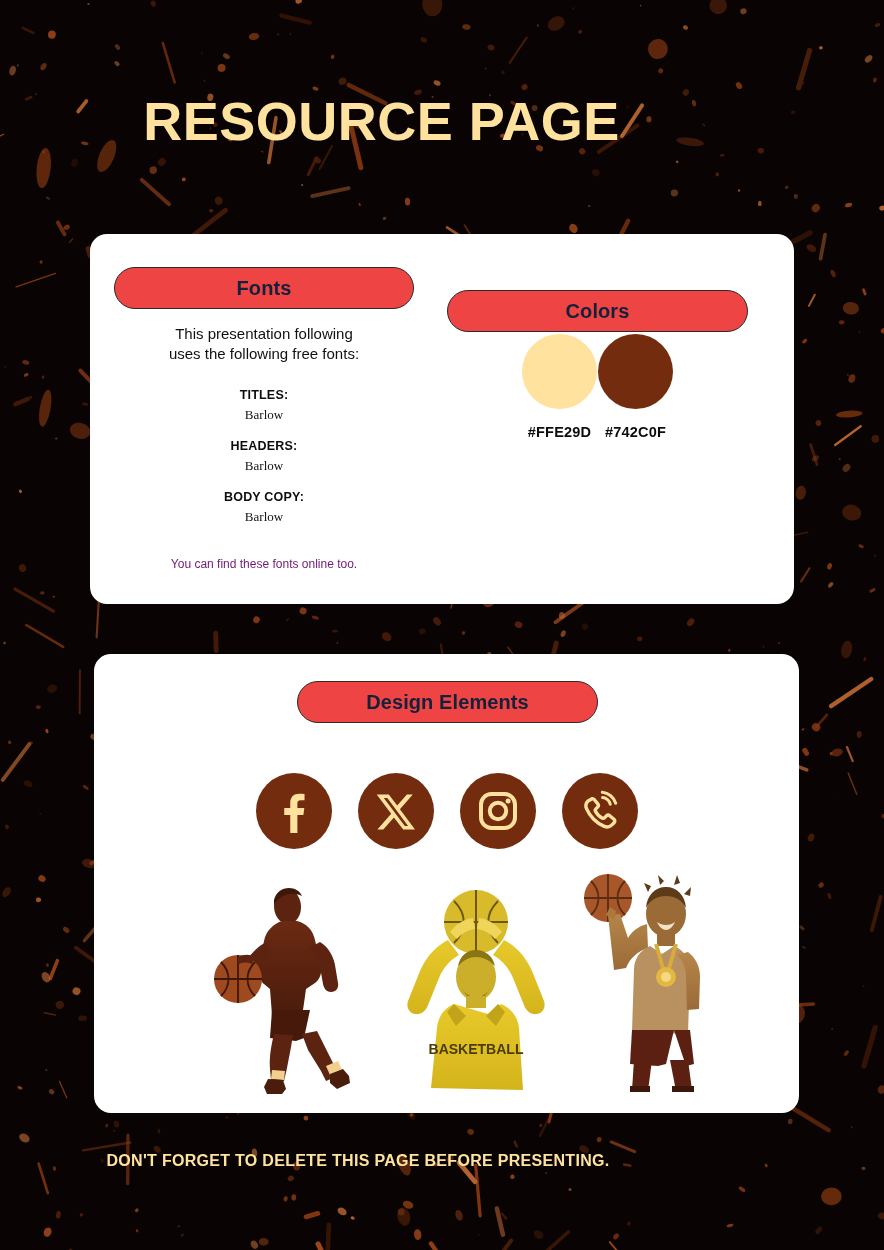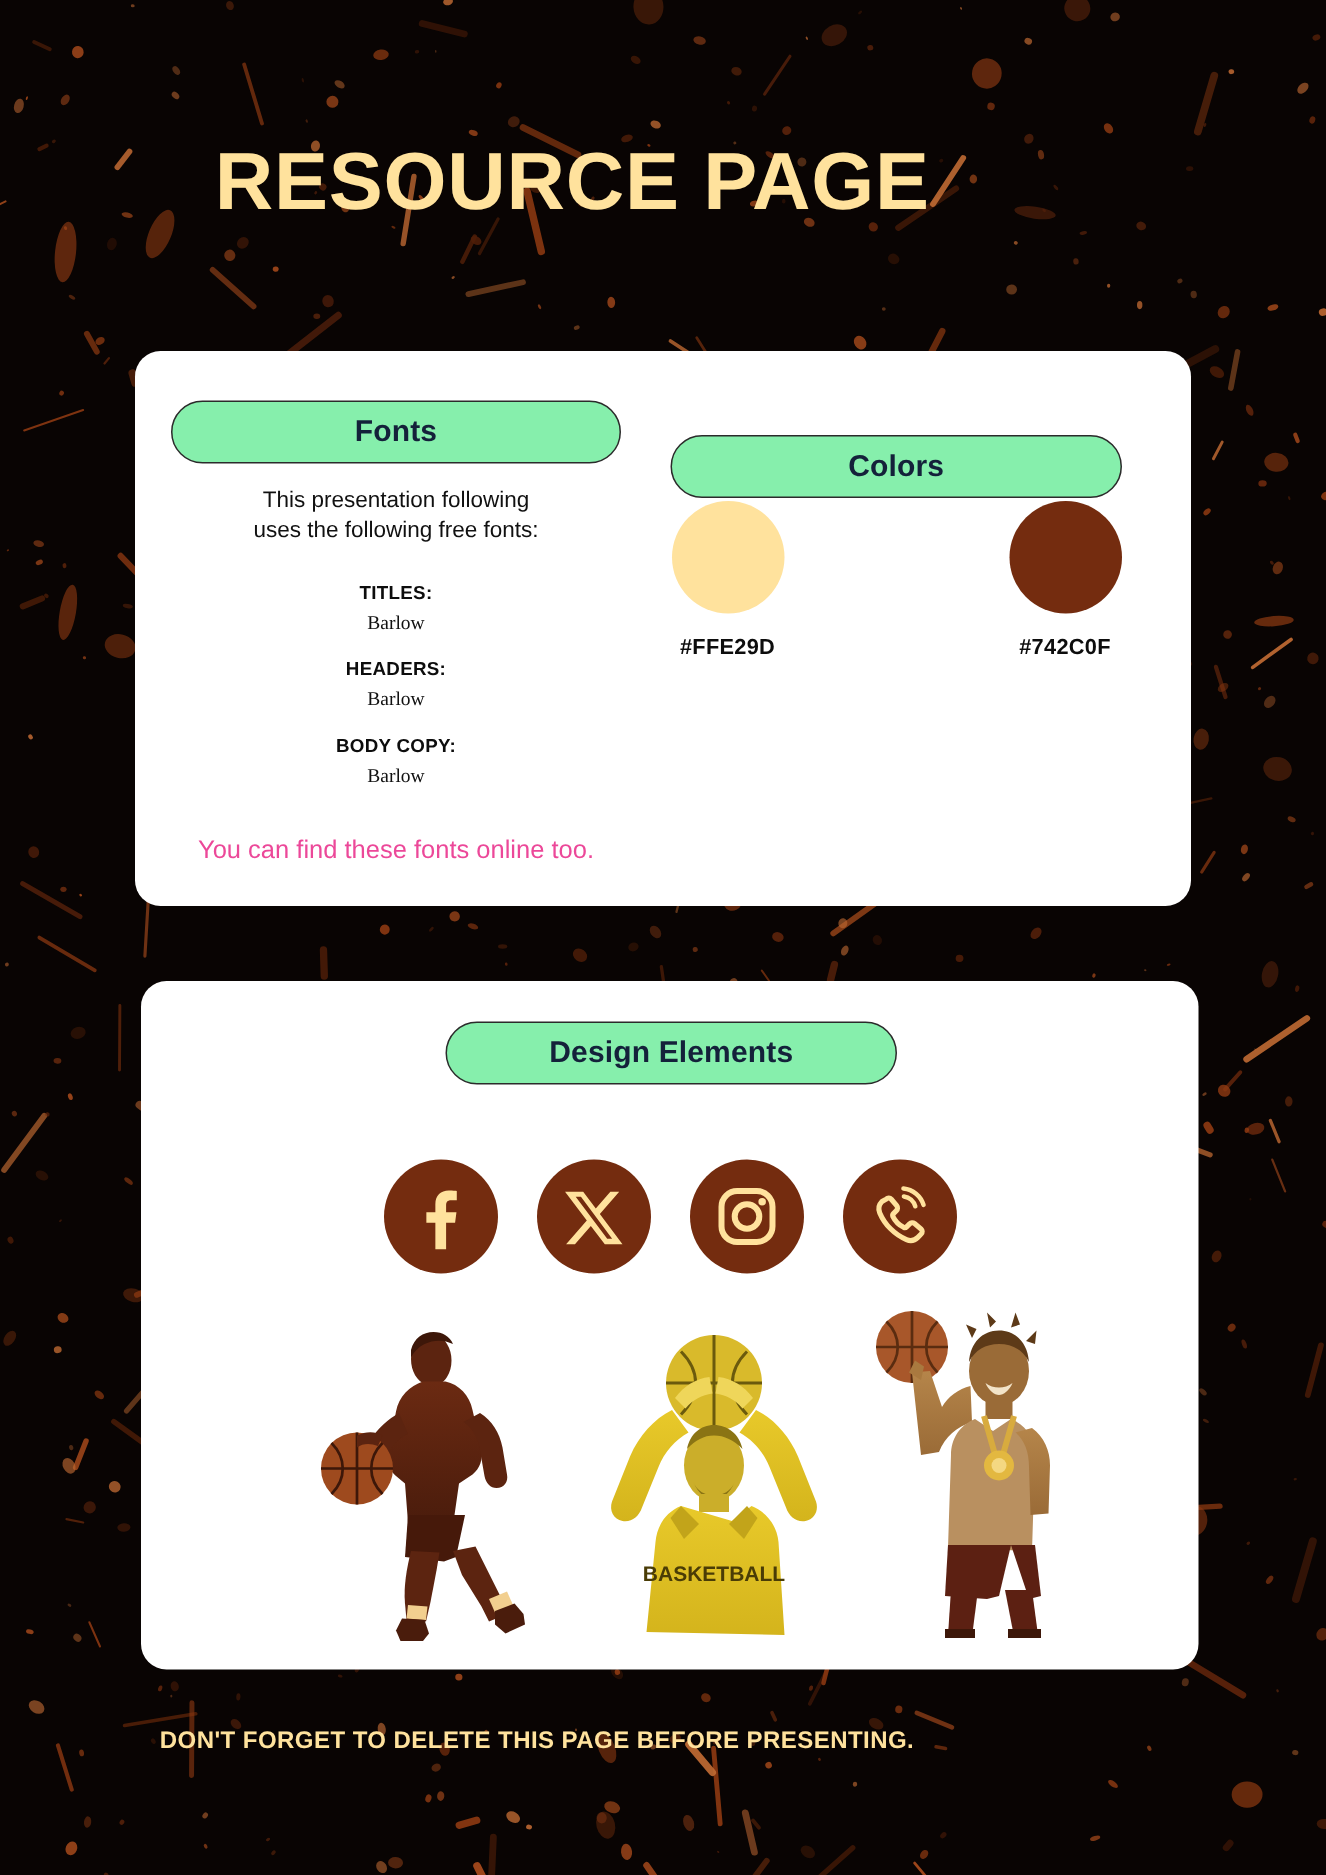--- a/index.html
+++ b/index.html
@@ -79,21 +79,21 @@
     top: 654px;
     width: 705px;
     height: 459px;
   }
 
   
   .pill {
     position: absolute;
     border: 1.4px solid #2b2b2b;
     border-radius: 22px;
-    background: #86efac;
+    background: #ef4444;
     display: flex;
     align-items: center;
     justify-content: center;
     font-size: 20px;
     font-weight: 700;
     color: #14213a;
     letter-spacing: 0.1px;
   }
 
   #pill-fonts  { left: 24px;  top: 33px;  width: 300px; height: 42px; }
@@ -130,33 +130,33 @@
     font-size: 13px;
     font-weight: 400;
     line-height: 24px;
     color: #111111;
     margin-top: 1px;
     font-family: Liberation Serif, serif;
   }
 
   .fonts-footnote {
     margin-top: 28px;
-    font-size: 17px;
+    font-size: 12px;
     font-weight: 400;
-    color: #ec4899;
+    color: #701a75;
   }
 
   
   .colors-col {
     position: absolute;
     left: 357px;
     top: 100px;
     width: 301px;
     display: flex;
-    justify-content: space-between;
+    justify-content: center;
   }
 
   .swatch-wrap {
     width: 76px;
     text-align: center;
   }
 
   .swatch-dot {
     width: 75px;
     height: 75px;

